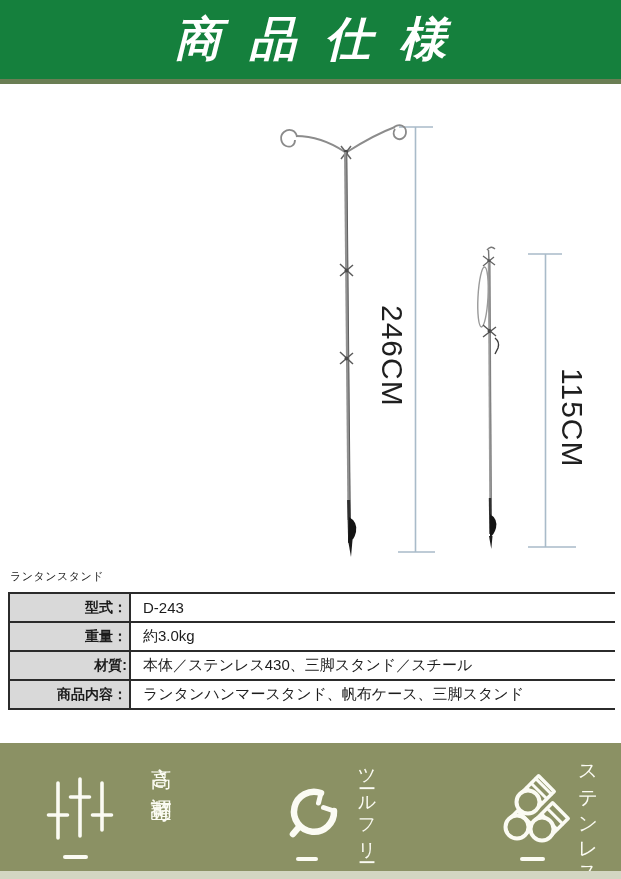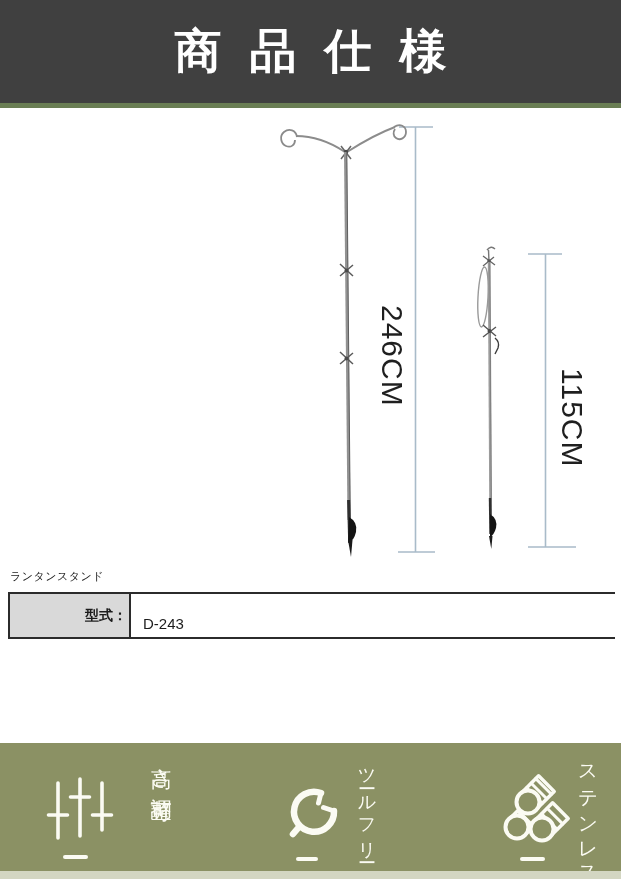--- a/index.html
+++ b/index.html
@@ -1,39 +1,39 @@
 <!DOCTYPE html>
 <html><head>
 <meta charset="utf-8">
 <style>
   html,body{margin:0;padding:0;background:#ffffff;}
   .page{position:relative;width:621px;height:879px;background:#ffffff;overflow:hidden;
         font-family:"Liberation Sans","DejaVu Sans",sans-serif;}
 
   
-  .banner{position:absolute;top:0;left:0;width:621px;height:108px;background:#404040;}
+  .banner{position:absolute;top:0;left:0;width:621px;height:84px;background:#15803d;font-style:italic;}
   .banner-strip{position:absolute;bottom:0;left:0;width:100%;height:5px;background:#6a7e54;}
   .banner-title{position:absolute;top:0;left:0;right:0;bottom:5px;display:flex;align-items:center;
         justify-content:center;color:#ffffff;font-size:47px;font-weight:900;letter-spacing:28px;
         padding-left:28px;box-sizing:border-box;white-space:nowrap;}
 
   
   .diagram-svg{position:absolute;top:95px;left:0;}
   .dim-label{position:absolute;writing-mode:vertical-rl;text-orientation:mixed;color:#1f1f1f;
         font-size:30px;line-height:1.05;letter-spacing:1px;white-space:nowrap;}
   .dim-246{left:376px;top:305px;}
   .dim-115{left:556px;top:368px;}
 
   
   .product-name{position:absolute;left:10px;top:569px;font-size:11px;color:#222;letter-spacing:0.5px;}
   table.spec{position:absolute;left:8px;top:592px;width:607px;border-collapse:collapse;
         table-layout:fixed;color:#1c1c1c;}
   table.spec th{width:95px;background:#d9d9d9;text-align:right;font-size:14px;font-weight:bold;
         padding:3px 2px 3px 22px;border:2px solid #2b2b2b;height:21px;white-space:nowrap;}
-  table.spec td{font-size:15px;padding:19px 4px 3px 12px;border-top:2px solid #2b2b2b;
+  table.spec td{font-size:15px;padding:3px 4px 3px 12px;border-top:2px solid #2b2b2b;
         border-bottom:2px solid #2b2b2b;border-right:none;height:21px;white-space:nowrap;}
 
   
   .features{position:absolute;left:0;top:743px;width:621px;height:128px;background:#8b9164;}
   .features-strip{position:absolute;left:0;top:871px;width:621px;height:8px;background:#d3d6c2;}
   .feat-icon{position:absolute;}
   .dash{position:absolute;height:4px;background:#fbfbf3;border-radius:2px;}
   .feat-label{position:absolute;writing-mode:vertical-rl;text-orientation:mixed;color:#fbfbf3;
         letter-spacing:3px;line-height:1;white-space:nowrap;}
   .fl-1{left:151px;top:8px;font-size:21px;}
@@ -97,20 +97,32 @@
   <div class="dim-label dim-246">246CM</div>
   <div class="dim-label dim-115">115CM</div>
 
   <div class="product-name">ランタンスタンド</div>
   <table class="spec">
     <tbody>
       <tr>
         <th>型式：</th>
         <td>D-243</td>
       </tr>
+      <tr>
+        <th>重量：</th>
+        <td>約3.0kg</td>
+      </tr>
+      <tr>
+        <th>材質:</th>
+        <td>本体／ステンレス430、三脚スタンド／スチール</td>
+      </tr>
+      <tr>
+        <th>商品内容：</th>
+        <td>ランタンハンマースタンド、帆布ケース、三脚スタンド</td>
+      </tr>
     </tbody>
   </table>
 
   <div class="features">
 
     <svg class="feat-icon" style="left:40px;top:27px;" width="75" height="75" viewBox="0 0 75 75" xmlns="http://www.w3.org/2000/svg">
       <g stroke="#fbfbf3" stroke-width="3.6" stroke-linecap="round" fill="none">
         <path d="M18 13 V68 M8.5 45 H27.5"></path>
         <path d="M40 9 V66 M30.5 27 H49.5"></path>
         <path d="M62 13 V60 M52.5 45 H71.5"></path>

